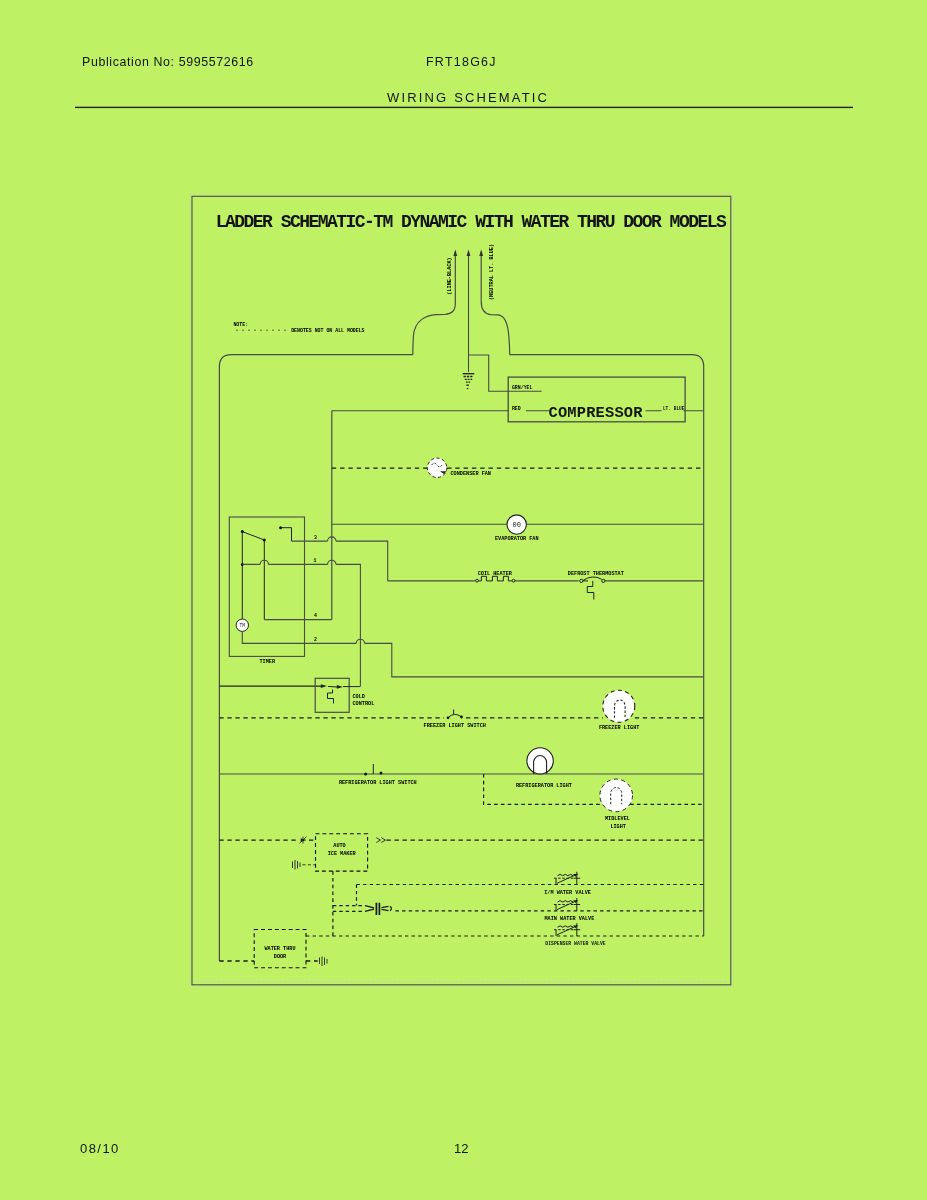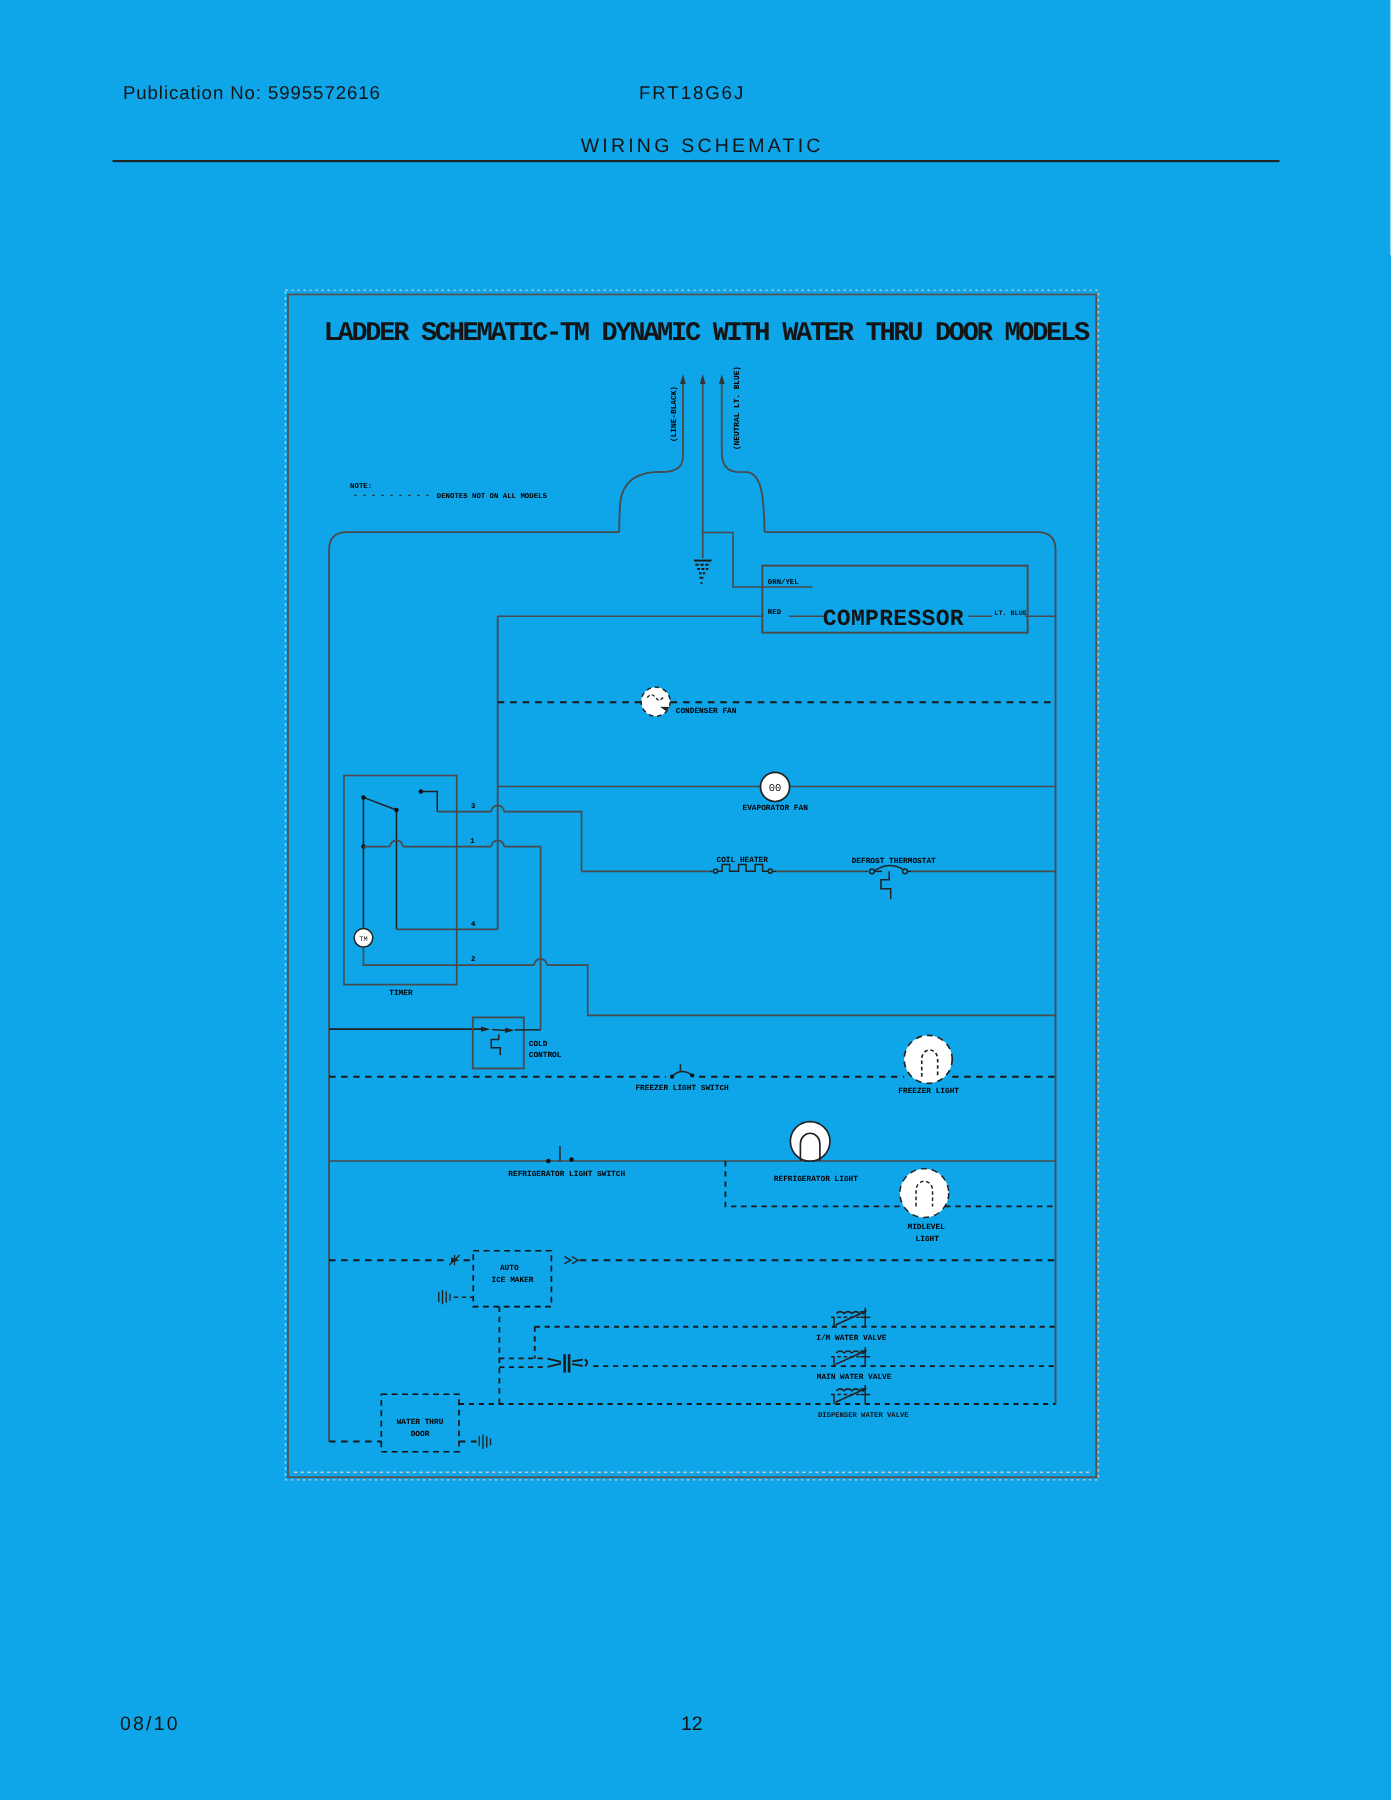--- a/index.html
+++ b/index.html
@@ -1,16 +1,16 @@
 <!DOCTYPE html>
 <html><head>
 <meta charset="utf-8">
 <style>
 html,body{margin:0;padding:0;background:#ffffff;}
-.page{position:relative;width:927px;height:1200px;background:#0ea5e9;overflow:hidden;}
+.page{position:relative;width:927px;height:1200px;background:#bef264;overflow:hidden;}
 text{font-family:"Liberation Mono",monospace;fill:#141414;}
 .sans{font-family:"Liberation Sans",sans-serif;}
 .lab{font-size:5.2px;font-weight:bold;fill:#000;}
 .lab4{font-size:4.9px;font-weight:bold;fill:#000;}
 </style>
 </head>
 <body>
 <div class="page">
 <svg width="927" height="1200" viewBox="0 0 927 1200">
 

